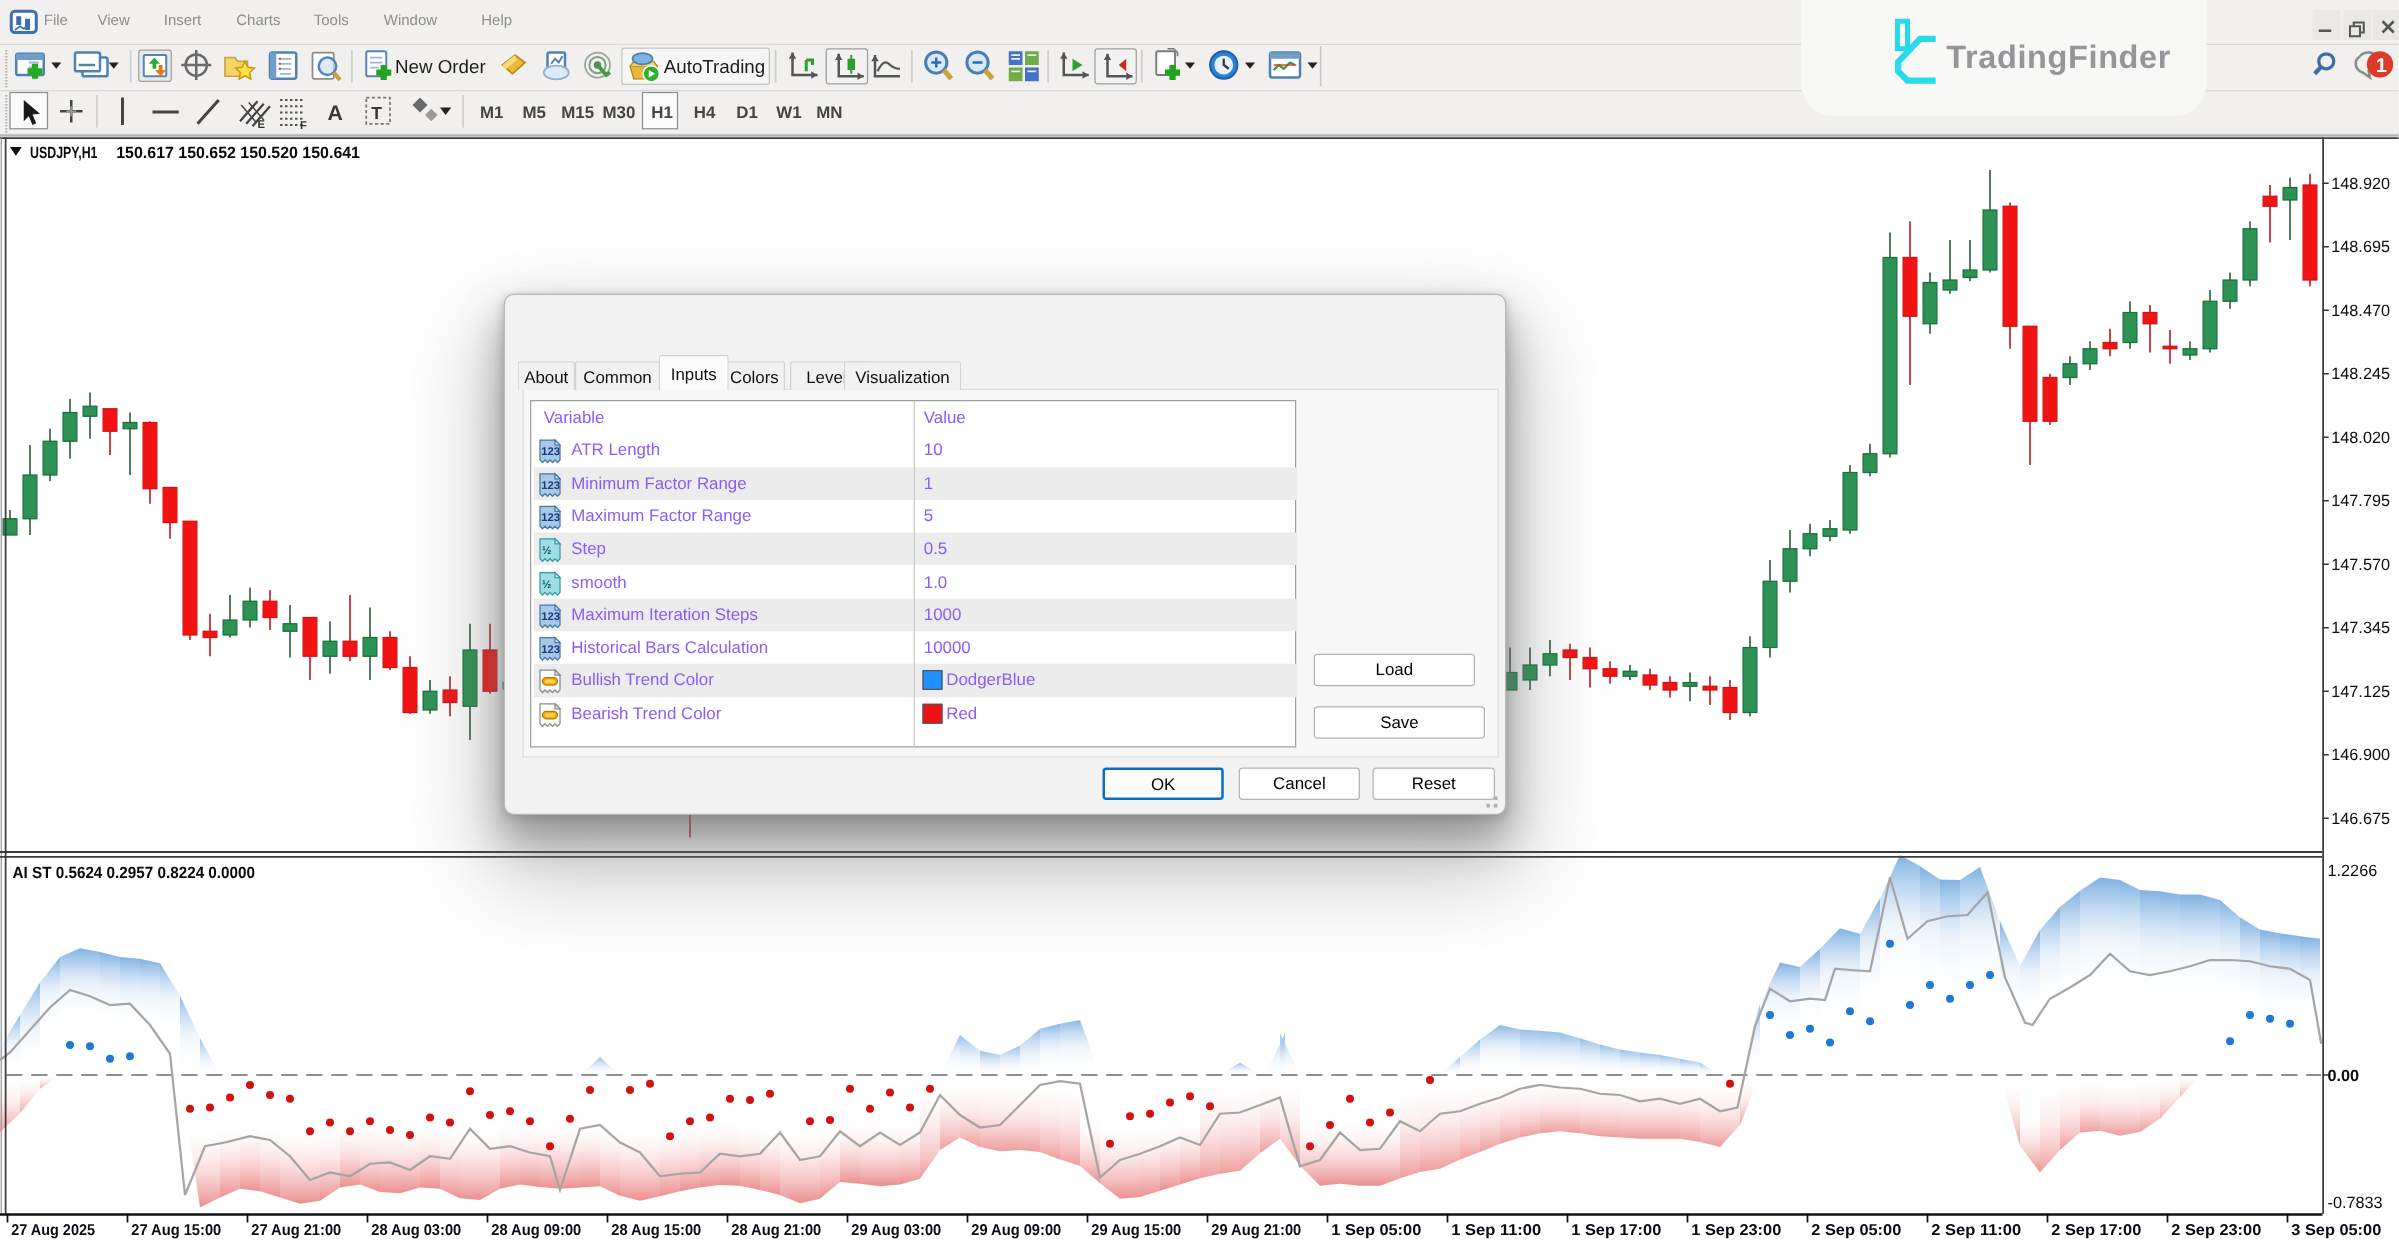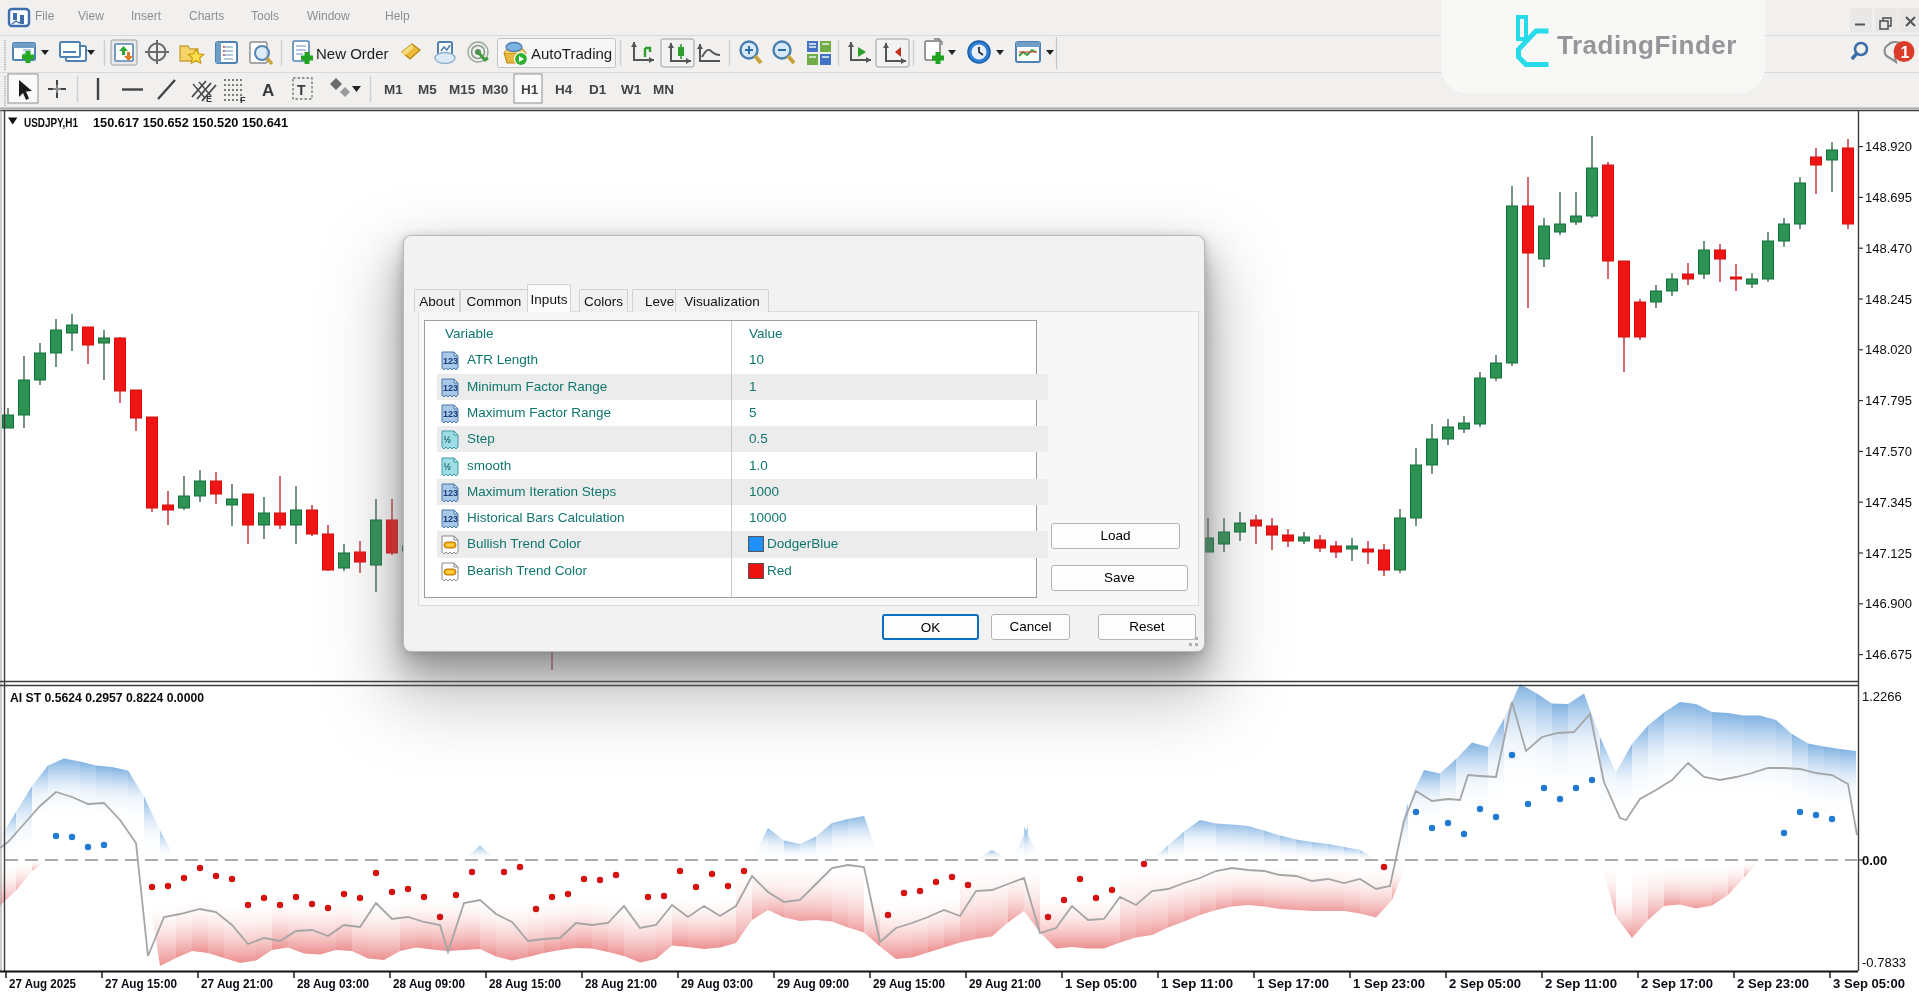--- a/index.html
+++ b/index.html
@@ -24,21 +24,21 @@
 #dlgtitle{position:absolute;left:0;top:0;width:100%;height:36px;background:#fafafa;border-radius:8px 8px 0 0;
  font-size:15px;color:#1a1a1a}
 #dlgtitle .t{position:absolute;left:11px;top:10px}
 #dlgtitle .q{position:absolute;left:705px;top:9px;width:20px;text-align:center;font-size:15px;color:#333}
 #dlgtitle .x{position:absolute;left:758px;top:7px;width:26px;text-align:center;font-size:17px;color:#333}
 #tabpage{position:absolute;left:14px;top:75px;width:781px;height:295px;background:#f7f7f7;border:1px solid #dcdcdc}
 .tab{position:absolute;top:53px;height:23px;background:#f1f1f1;border:1px solid #d2d2d2;border-bottom:none;
  font-size:13.5px;color:#111;text-align:center;z-index:11;padding-top:4px;border-radius:2px 2px 0 0}
 .tabsel{top:48px;height:28px;background:#fbfbfb;padding-top:7px;z-index:12}
 #tbl{position:absolute;left:20px;top:84px;width:613px;height:278px;background:#fff;border:1px solid #9f9f9f;z-index:12}
-.trow{position:absolute;left:12px;width:611px;height:26.3px;font-size:13.5px;color:#0f766e}
+.trow{position:absolute;left:2px;width:611px;height:26.3px;font-size:13.5px;color:#8b5cf6}
 .trow .lab{position:absolute;left:30px;top:5px}
 .trow .val{position:absolute;left:312px;top:5px}
 .gray{background:#ececec}
 #colsep{position:absolute;left:306px;top:0;width:1px;height:276px;background:#c9c9c9}
 .icon123{position:absolute;left:3px;top:3px}
 .btn{position:absolute;background:#fdfdfd;border:1px solid #b4b4b4;border-radius:3px;font-size:13.5px;
  color:#000;text-align:center;z-index:12}
 .swatch{position:absolute;left:311px;top:5px;width:16px;height:16px}
 .swlab{position:absolute;left:330px;top:5px}
 #grip{position:absolute;right:5px;bottom:4px;width:10px;height:10px;z-index:12}
@@ -709,21 +709,21 @@
 <span class="tf" style="left:384px">M1</span>
 <span class="tf" style="left:418px">M5</span>
 <span class="tf" style="left:449px">M15</span>
 <span class="tf" style="left:482px">M30</span>
 <span class="tf" style="left:521px">H1</span>
 <span class="tf" style="left:555px">H4</span>
 <span class="tf" style="left:589px">D1</span>
 <span class="tf" style="left:621px">W1</span>
 <span class="tf" style="left:653px">MN</span>
 <div id="dlg">
-<div class="tab tabsel" style="left:123px;width:44px">Inputs</div>
+<div class="tab tabsel" style="left:123px;width:56px">Inputs</div>
 <div class="tab" style="left:10px;width:46px">About</div>
 <div class="tab" style="left:56px;width:68px">Common</div>
 <div class="tab" style="left:175px;width:49px">Colors</div>
 <div class="tab" style="left:228px;width:65px">Levels</div>
 <div class="tab" style="left:271px;width:94px">Visualization</div>
 <div id="tabpage"></div>
 <div id="tbl">
 <div class="trow" style="top:0">
         <span class="lab" style="left:8px">Variable</span>
         <span class="val">Value</span>
@@ -811,21 +811,21 @@
         </svg>
         <span class="lab">Bearish Trend Color</span>
         <span class="swatch" style="background:#ee1111;border:1px solid #555"></span>
         <span class="swlab">Red</span>
       </div>
 <div id="colsep"></div>
 </div>
 <div class="btn" style="left:647px;top:287px;width:129px;height:26px;line-height:24px">Load</div>
 <div class="btn" style="left:647px;top:329px;width:137px;height:26px;line-height:24px">Save</div>
 <div class="btn" style="left:478px;top:378px;width:97px;height:26px;line-height:24px;border:2px solid #0a6fc2">OK</div>
-<div class="btn" style="left:587px;top:378px;width:79px;height:26px;line-height:24px">Cancel</div>
+<div class="btn" style="left:587px;top:378px;width:97px;height:26px;line-height:24px">Cancel</div>
 <div class="btn" style="left:694px;top:378px;width:98px;height:26px;line-height:24px">Reset</div>
 <svg id="grip" width="10" height="10">
       <g fill="#b0b0b0">
         <rect x="6" y="0" width="3" height="3"></rect>
         <rect x="0" y="6" width="3" height="3"></rect>
         <rect x="6" y="6" width="3" height="3"></rect>
       </g>
     </svg>
 </div>
 </body></html>

